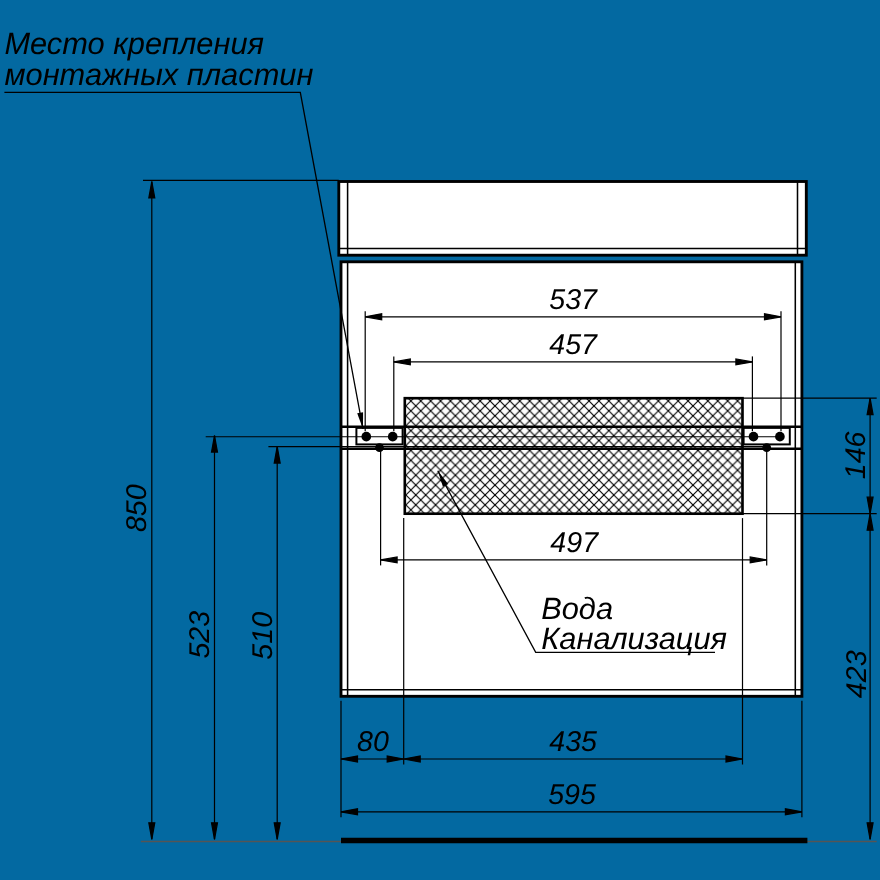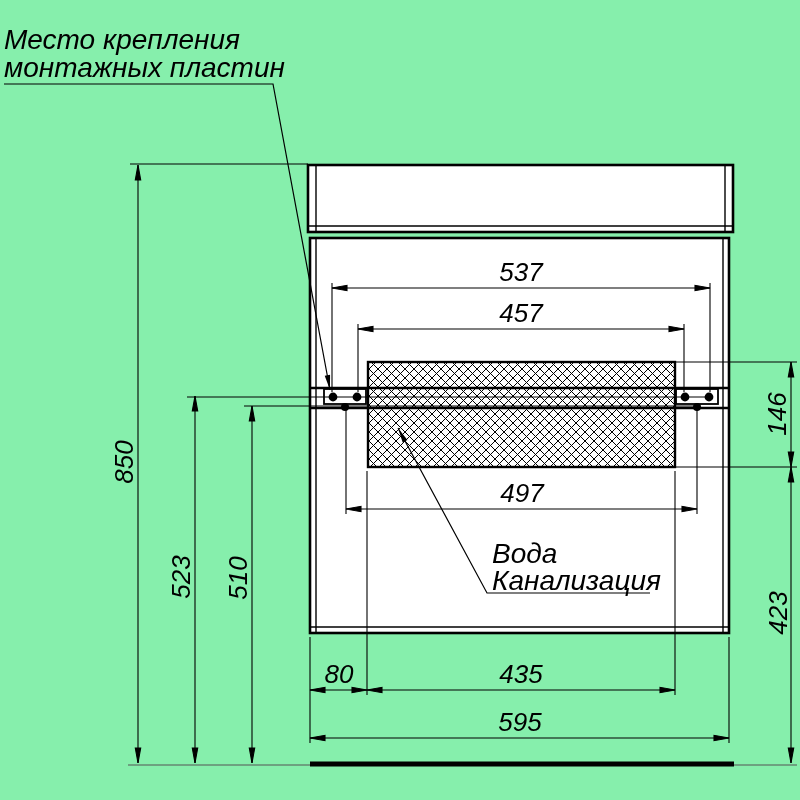--- a/index.html
+++ b/index.html
@@ -1,16 +1,16 @@
 <!DOCTYPE html>
 <html><head>
 <meta charset="utf-8">
 <style>
   html,body{margin:0;padding:0;background:#ffffff;}
-  #canvas{position:relative;width:800px;height:800px;background:#86efac;overflow:hidden;
+  #canvas{position:relative;width:800px;height:800px;background:#0369a1;overflow:hidden;
           font-family:"Liberation Sans",sans-serif;}
   svg{display:block;}
   text{font-family:"Liberation Sans",sans-serif;font-style:italic;fill:#000;}
   .dim-num{font-size:26px;}
   .note{font-size:28px;}
 </style>
 </head>
 <body>
 
 <div id="canvas">

